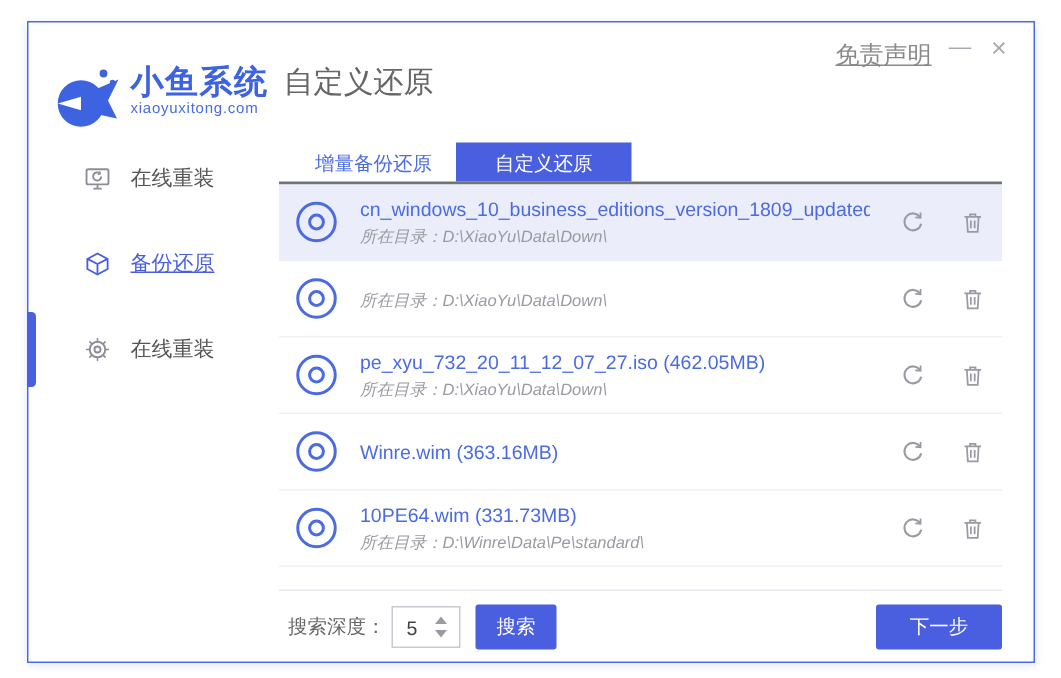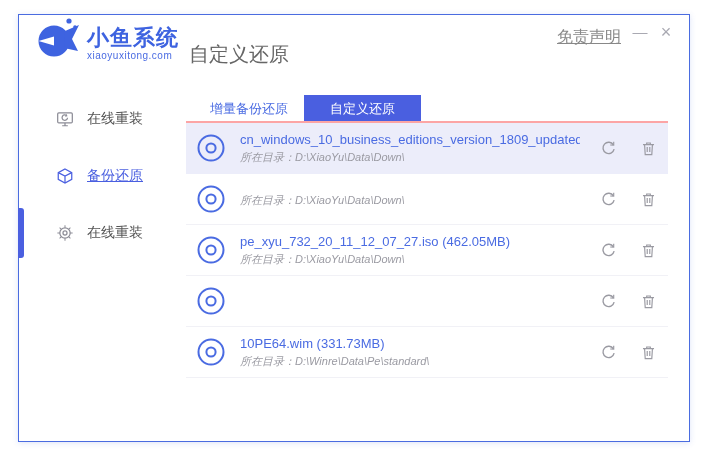--- a/index.html
+++ b/index.html
@@ -2,21 +2,21 @@
 <html><head>
 <meta charset="utf-8">
 <style>
   * { margin:0; padding:0; box-sizing:border-box; }
   html,body { width:707px; height:452px; background:#fff; overflow:hidden;
               font-family:"Liberation Sans","DejaVu Sans",sans-serif; }
   .window { position:absolute; left:18px; top:14px; width:672px; height:428px;
             background:#fff; border:1.5px solid #4a6ce0; box-shadow:0 1px 6px rgba(74,108,224,.18); }
 
   
-  .logo { position:absolute; left:16px; top:0; display:flex; align-items:flex-end; }
+  .logo { position:absolute; left:16px; top:28px; display:flex; align-items:flex-start; }
   .logo-text { margin-left:6px; }
   .brand { font-size:22px; font-weight:bold; color:#3e63e0; letter-spacing:1px; line-height:24px;}
   .brand-domain { font-size:10px; font-weight:normal; color:#4a6be2; letter-spacing:.5px; }
   .page-title { position:absolute; left:170px; top:26px; font-size:20px; color:#666; }
   .disclaimer { position:absolute; right:68px; top:12px; font-size:16px; color:#888;
                 text-decoration:underline; cursor:pointer; }
   .win-btn { position:absolute; top:6px; width:22px; height:22px; text-align:center;
              line-height:22px; color:#a9a9b2; cursor:pointer; font-size:15px; }
   .win-min { right:38px; } .win-close { right:12px; font-size:18px; }
 
@@ -24,21 +24,21 @@
   .sidebar { position:absolute; left:0; top:86px; width:167px; }
   .side-item { height:36px; margin-bottom:21px; display:flex; align-items:center;
                padding-left:37px; cursor:pointer; font-size:14px; color:#555; }
   .side-item .s-icon { width:18px; height:18px; margin-right:13px; display:flex; }
   .side-item.active { color:#4a5fe0;text-decoration:underline; }
   .active-bar { position:absolute; left:-1.5px; top:193px; width:6px; height:50px;
                 background:#4a5fe0; border-radius:0 3px 3px 0; }
 
   
   .content { position:absolute; left:167px; top:80px; width:482px; }
-  .tabs { display:flex; height:28px; border-bottom:2px solid #fca5a5; padding-left:8px; }
+  .tabs { display:flex; height:28px; border-bottom:2px solid #737373; padding-left:8px; }
   .tab { line-height:28px; padding:0 16px; font-size:13px; color:#4a6be2; cursor:pointer; }
   .tab.active { background:#4a5fe0; color:#fff; padding:0 26px; }
 
   .row { height:51px; display:flex; align-items:center; padding:0 8px 0 6px;
          border-bottom:1px solid #f1f1f6; cursor:pointer; }
   .row.hl { background:#ecedfa; border-bottom-color:#ecedfa; }
   .disc { width:30px; height:30px; margin:0 14px 0 4px; flex:none; }
   .row-texts { flex:1; min-width:0; }
   .row-title { font-size:13px; color:#4a6be2; white-space:nowrap; overflow:hidden; }
   .row-path { font-size:11px; color:#9a9aa2; margin-top:3px; white-space:nowrap; overflow:hidden;font-style:italic; }
@@ -194,20 +194,21 @@
           </svg>
         </button>
       </div>
 
       <div class="row">
         <svg class="disc" viewBox="0 0 30 30" fill="none" stroke="#4a6be2" stroke-width="2">
           <circle cx="15" cy="15" r="12.5"></circle>
             <circle cx="15" cy="15" r="4.6"></circle>
         </svg>
         <div class="row-texts">
+          <div class="row-title">Winre.wim (363.16MB)</div>
         </div>
         <button class="act-btn">
           <svg width="17" height="17" viewBox="0 0 16 16" fill="none" stroke="#9a9aa2" stroke-width="1.3">
             <path d="M12.6 4.6 A5.3 5.3 0 1 0 13.3 8.6"></path>
               <path d="M12.9 1.6 L12.9 4.9 L9.6 4.7" stroke-width="1.1"></path>
           </svg>
         </button>
         <button class="act-btn">
           <svg width="17" height="17" viewBox="0 0 16 16" fill="none" stroke="#9a9aa2" stroke-width="1.1">
             <path d="M2.8 4.3h10.4 M6.3 4.3V2.8h3.4v1.5 M4.3 4.3l.6 9.4h6.2l.6-9.4 M6.8 6.6v4.8 M9.2 6.6v4.8"></path>
@@ -232,14 +233,26 @@
         </button>
         <button class="act-btn">
           <svg width="17" height="17" viewBox="0 0 16 16" fill="none" stroke="#9a9aa2" stroke-width="1.1">
             <path d="M2.8 4.3h10.4 M6.3 4.3V2.8h3.4v1.5 M4.3 4.3l.6 9.4h6.2l.6-9.4 M6.8 6.6v4.8 M9.2 6.6v4.8"></path>
           </svg>
         </button>
       </div>
     </div>
   </div>
 
+  <div class="footer">
+    <span class="depth-label">搜索深度：</span>
+    <div class="depth-box">
+      <input value="5" style="">
+      <div class="spinner">
+        <div class="spin-up"></div>
+        <div class="spin-down"></div>
+      </div>
+    </div>
+    <button class="btn search-btn">搜索</button>
+    <button class="btn next-btn">下一步</button>
+  </div>
 
 </div>
 
 </body></html>

